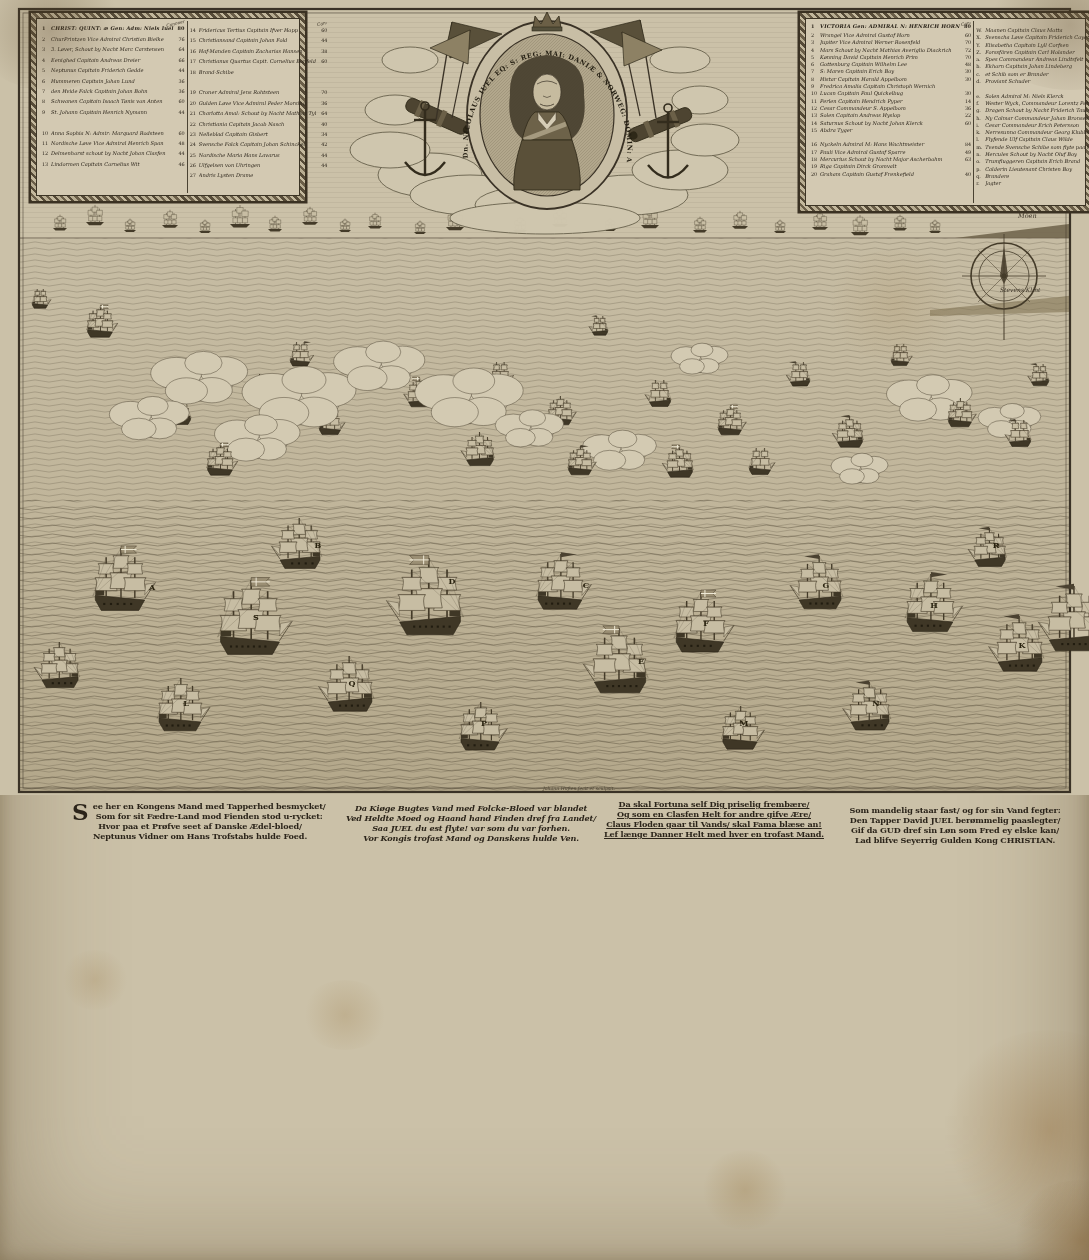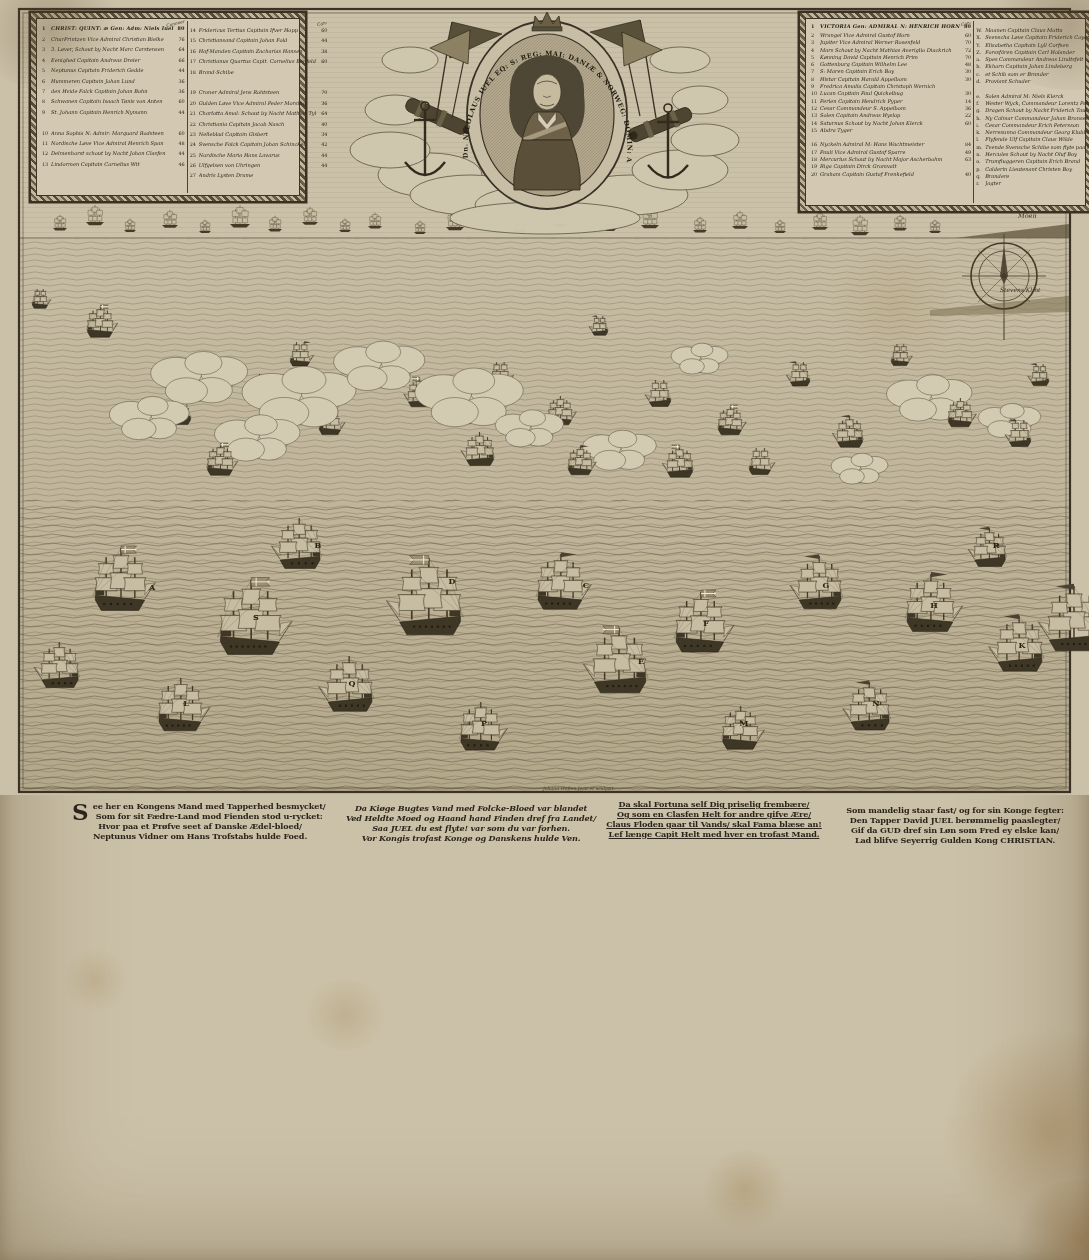--- a/index.html
+++ b/index.html
@@ -1979,30 +1979,30 @@
     <div class="verse dropcap" style="left:72px;top:6px;width:256px;">
         <div class="vline">See her en Kongens Mand med Tapperhed besmycket/</div>
         <div class="vline">Som for sit Fædre-Land mod Fienden stod u-rycket:</div>
         <div class="vline">Hvor paa et Prøfve seet af Danske Ædel-bloed/</div>
         <div class="vline">Neptunus Vidner om Hans Trofstabs hulde Foed.</div>
       </div>
     <div class="verse" style="left:333px;top:8px;width:276px;font-style:italic;">
         <div class="vline">Da Kiøge Bugtes Vand med Folcke-Bloed var blandet</div>
         <div class="vline">Ved Heldte Moed og Haand hand Finden dref fra Landet/</div>
         <div class="vline">Saa JUEL du est flyte! var som du var forhen.</div>
-        <div class="vline">Vor Kongis trofast Konge og Danskens hulde Ven.</div>
+        <div class="vline">Vor Kongis trofast Mand og Danskens hulde Ven.</div>
       </div>
     <div class="verse" style="left:596px;top:4px;width:236px;text-decoration:underline;">
         <div class="vline">Da skal Fortuna self Dig priselig frembære/</div>
         <div class="vline">Og som en Clasfen Helt for andre gifve Ære/</div>
         <div class="vline">Claus Floden gaar til Vands/ skal Fama blæse an!</div>
-        <div class="vline">Lef længe Capit Helt med hver en trofast Mand.</div>
+        <div class="vline">Lef længe Danner Helt med hver en trofast Mand.</div>
       </div>
     <div class="verse" style="left:828px;top:10px;width:254px;">
-        <div class="vline">Som mandelig staar fast/ og for sin Konge fegter:</div>
+        <div class="vline">Som mandelig staar fast/ og for sin Vand fegter:</div>
         <div class="vline">Den Tapper David JUEL berømmelig paaslegter/</div>
         <div class="vline">Gif da GUD dref sin Løn som Fred ey elske kan/</div>
         <div class="vline">Lad blifve Seyerrig Gulden Kong CHRISTIAN.</div>
       </div>
 
   </div>
 
   <div id="stains">
     <div class="stain" style="left:940px;top:1030px;width:220px;height:200px;background:radial-gradient(circle,rgba(146,108,58,.4),rgba(146,108,58,0) 70%);"></div>
     <div class="stain" style="left:1010px;top:1180px;width:140px;height:120px;background:radial-gradient(circle,rgba(130,92,44,.45),rgba(130,92,44,0) 70%);"></div>

